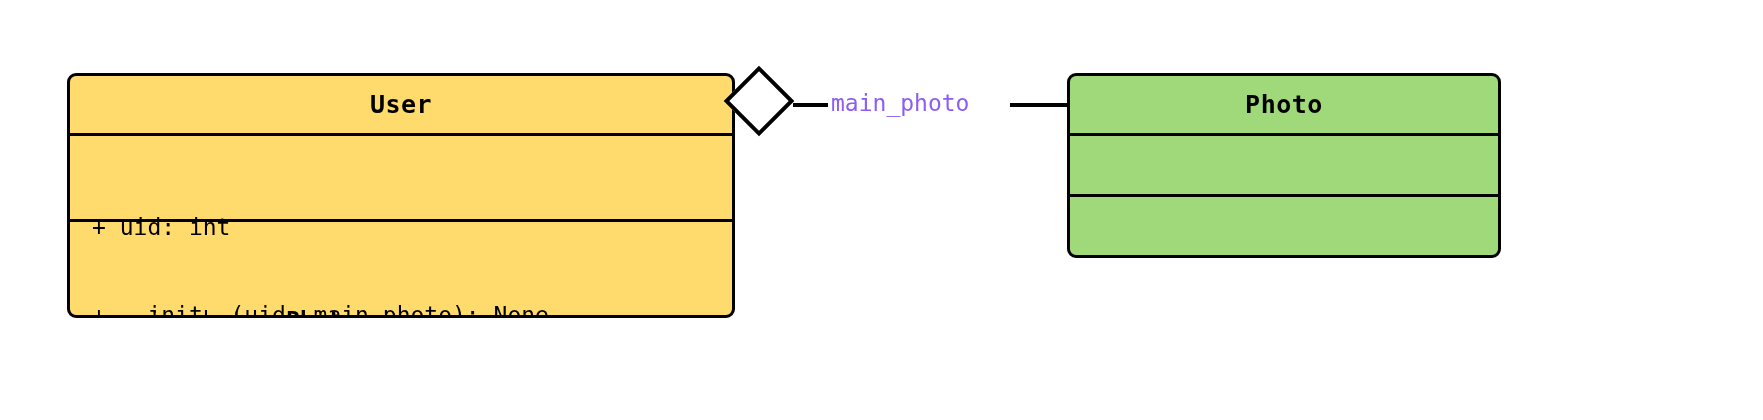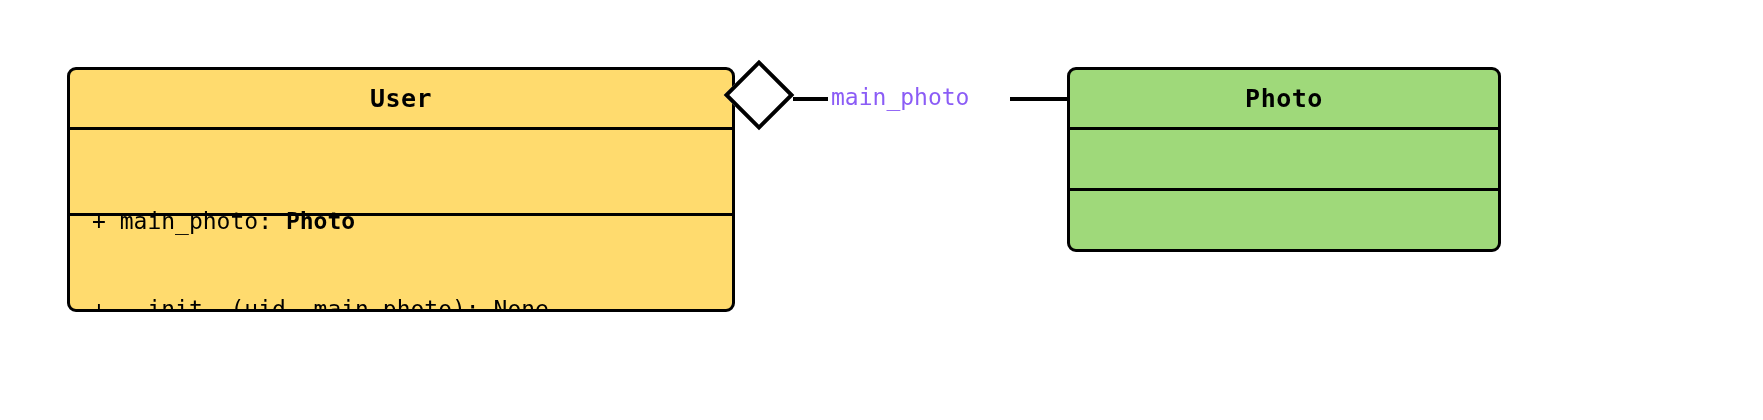--- a/index.html
+++ b/index.html
@@ -11,21 +11,21 @@
     width: 1763px;
     height: 420px;
     position: relative;
     font-family: "DejaVu Sans Mono", "Liberation Mono", monospace;
     overflow: hidden;
   }
 
   #diagram-canvas {
     position: absolute;
     left: 0;
-    top: 4px;
+    top: 10px;
     width: 1763px;
     height: 340px;
   }
 
   
   .uml-class {
     position: absolute;
     box-sizing: border-box;
     border: 3px solid #000000;
     border-radius: 9px;
@@ -146,20 +146,21 @@
 </style>
 </head>
 <body>
 
 <div id="diagram-canvas">
 
   <div class="uml-class user-class">
     <div class="compartment title">User</div>
 
     <div class="compartment attributes">
+      <span class="member-line"><span>+ uid: int</span></span>
       <span class="member-line"><span>+ main_photo: </span><span class="type-ref">Photo</span></span>
     </div>
 
     <div class="compartment operations">
       <span class="member-line">+ __init__(uid, main_photo): None</span>
     </div>
   </div>
 
   <div class="assoc-diamond"></div>
   <div class="assoc-line" id="assoc-line-left"></div>

